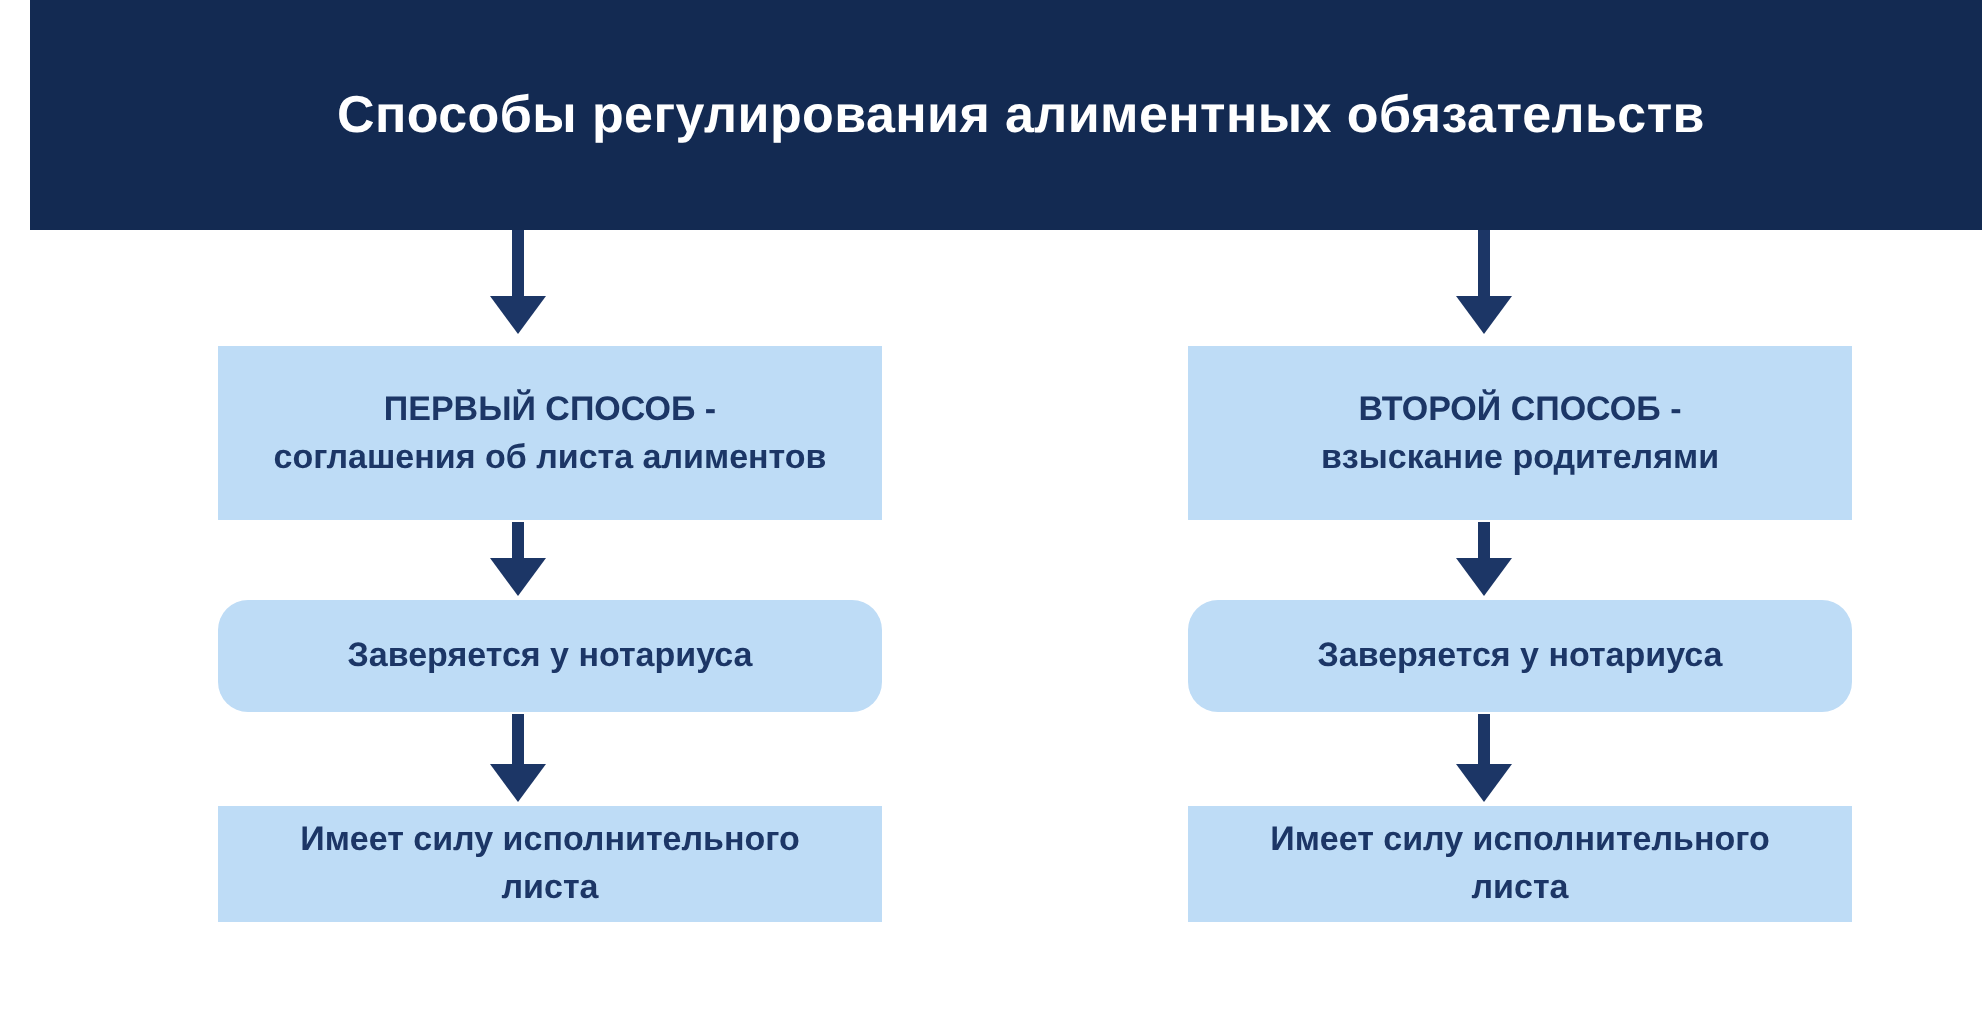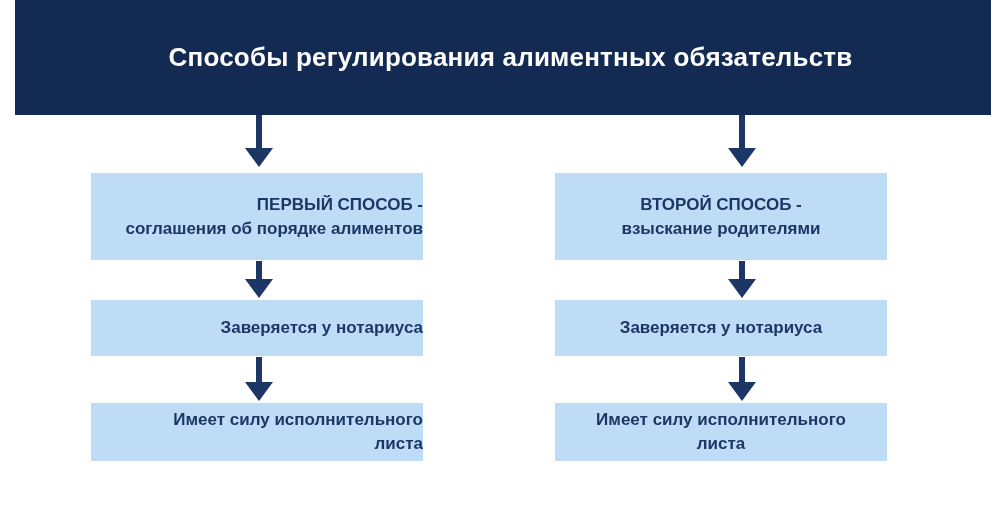--- a/index.html
+++ b/index.html
@@ -34,24 +34,24 @@
     color: var(--text-color, #1c3666);
     font-weight: bold;
     font-size: 17px;
     line-height: 24px;
     display: flex;
     flex-direction: column;
     align-items: center;
     justify-content: center;
     text-align: center;
   }
-  .col-left  { left: 76px; align-items: flex-end; }
-  .col-right { left: 540px; text-align: right; }
+  .col-left  { left: 94px; }
+  .col-right { left: 579px; text-align: right; }
   .row1 { top: 173px; height: 87px; }
-  .row2 { top: 300px; height: 56px; }
+  .row2 { top: 300px; height: 56px; border-radius: 15px; }
   .row3 { top: 403px; height: 58px; }
   .arrow {
     position: absolute;
     width: 28px;
     display: flex;
     flex-direction: column;
     align-items: center;
   }
   .arrow .shaft { width: 6px; background: var(--arrow-color, #1c3666); }
   .arrow .head {
@@ -97,21 +97,21 @@
     <div class="shaft"></div>
     <div class="head"></div>
   </div>
   <div class="arrow ax-right a3">
     <div class="shaft"></div>
     <div class="head"></div>
   </div>
 
   <div class="box col-left row1">
     <span class="line">ПЕРВЫЙ СПОСОБ -</span>
-    <span class="line">соглашения об порядке алиментов</span>
+    <span class="line">соглашения об листа алиментов</span>
   </div>
   <div class="box col-left row2">
     <span class="line">Заверяется у нотариуса</span>
   </div>
   <div class="box col-left row3">
     <span class="line">Имеет силу исполнительного</span>
     <span class="line">листа</span>
   </div>
 
   <div class="box col-right row1">

